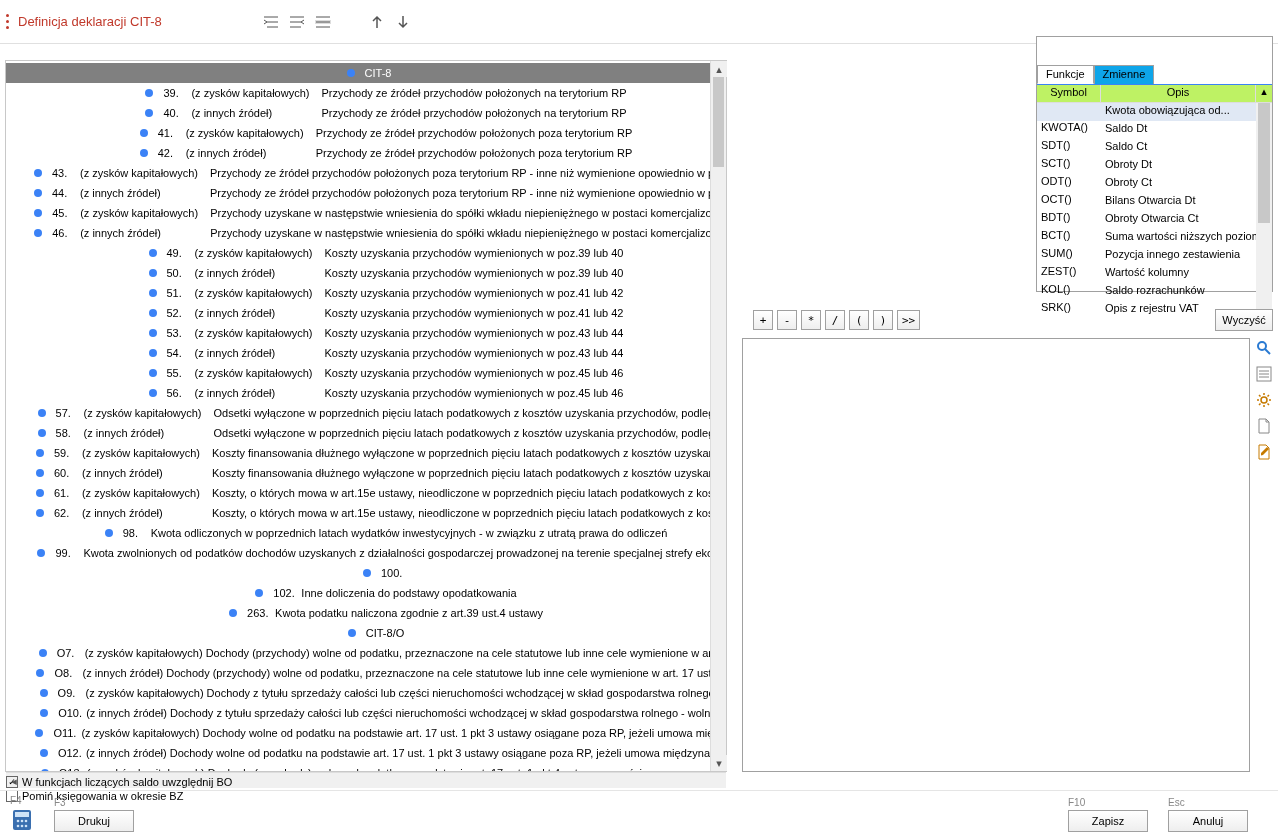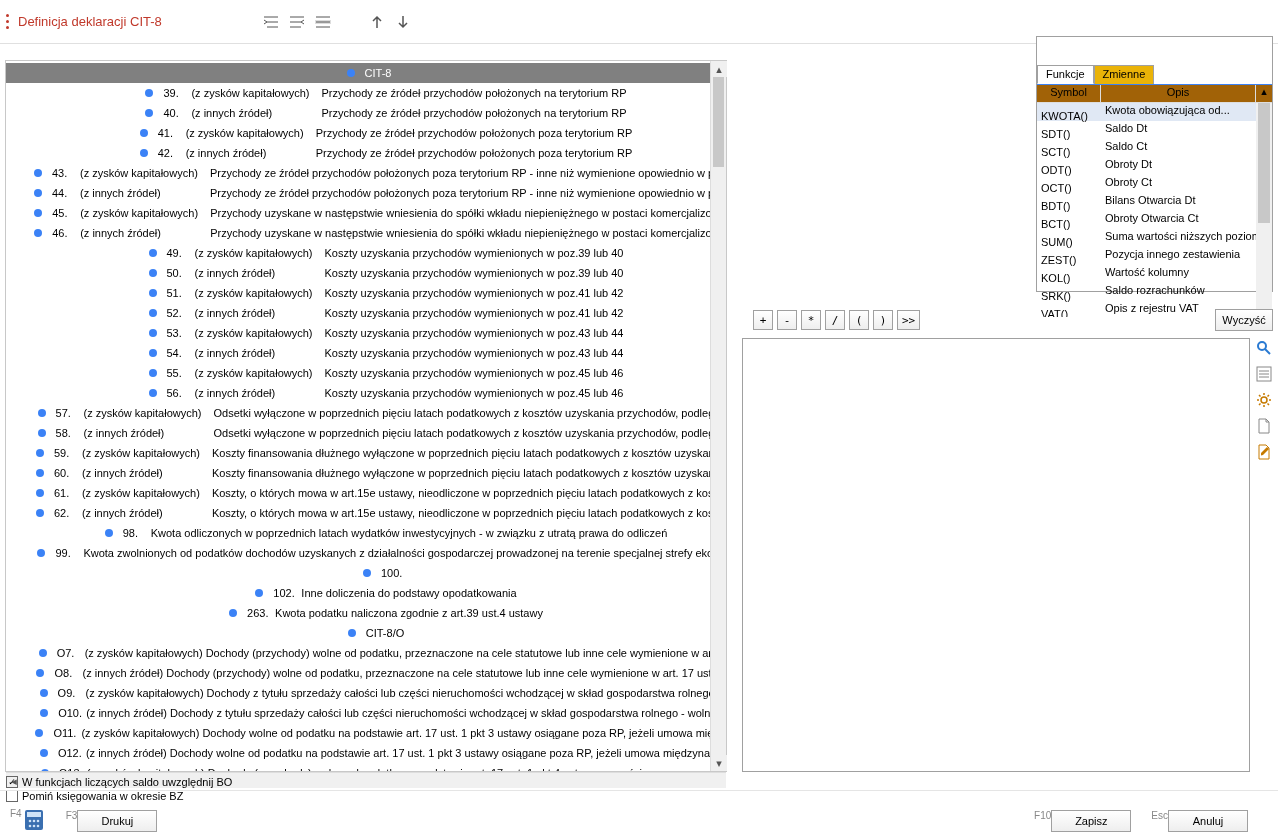--- a/index.html
+++ b/index.html
@@ -39,47 +39,47 @@
 .rowsrc { width:130px; flex-shrink:0; }
 
 
 .chk-area { position:absolute; left:6px; bottom:-12px; }
 .chk-line { display:flex; align-items:center; gap:4px; margin-top:2px; }
 .chk { width:12px; height:12px; border:1px solid #666; display:inline-flex; align-items:center; justify-content:center; font-size:9px; }
 
 
 .right-top { position:absolute; top:8px; right:5px; width:237px; height:256px; border:1px solid #a0a0a0; background:#fff; }
 .tabs { display:flex; border-bottom:1px solid #3b82f6; height:20px;margin-top:28px; }
-.tab { padding:2px 8px; border:1px solid #a0a0a0; border-bottom:none; background:#eab308; cursor:pointer; position:relative; top:0; }
+.tab { padding:2px 8px; border:1px solid #a0a0a0; border-bottom:none; background:#0ea5e9; cursor:pointer; position:relative; top:0; }
 .tab.active { background:#fff; border-bottom:1px solid #fff; z-index:2; }
-.rtable-head { display:flex; background:#a16207; border-bottom:1px solid #ddd; height:18px; }
+.rtable-head { display:flex; background:#bef264; border-bottom:1px solid #ddd; height:18px; }
 .rtable-head .col { border-right:1px solid #ddd; padding:1px 4px; text-align:center; }
 .col-sym { width:64px; }
 .col-opis { flex:1; text-align:center; }
 .rtable-scroll { overflow:hidden; height:214px; position:relative; }
 .rrow { display:flex; height:18px; }
 .rrow.sel { background:#e0e8f4; }
-.rrow .rsym { width:64px; padding:7px 4px; }
+.rrow .rsym { width:64px; padding:18px 4px; }
 .rrow .ropis { flex:1; padding:1px 4px; white-space:nowrap; overflow:hidden; }
 .rt-scroll { position:absolute; top:0; right:0; bottom:0; width:16px; background:#f0f0f0; }
 .rt-scroll .thumb { position:absolute; top:0; left:2px; right:2px; height:120px; background:#c8c8c8; }
 
 .calc-row { position:absolute; top:280px; right:5px; width:520px; height:24px; display:flex; gap:4px; align-items:center; }
 .calc-btn { width:20px; height:20px; border:1px solid #a0a0a0; background:linear-gradient(#fff,#eee); display:flex; align-items:center; justify-content:center; cursor:pointer; font-family:monospace; }
 .wyczysc { margin-left:auto; width:58px; height:22px; border:1px solid #a0a0a0; background:linear-gradient(#fff,#eee); display:flex; align-items:center; justify-content:center; cursor:pointer; }
 
 .editor { position:absolute; top:310px; left:742px; right:28px; bottom:18px; border:1px solid #a0a0a0; background:#fff; }
 
 .side-icons { position:absolute; top:310px; right:4px; width:20px; display:flex; flex-direction:column; gap:6px; }
 .side-icons .sico { width:20px; height:20px; display:flex; align-items:center; justify-content:center; cursor:pointer; }
 .side-icons svg { width:16px; height:16px; }
 
 
 .footer { position:absolute; bottom:0; left:0; right:0; height:48px; border-top:1px solid #e5e5e5; display:flex; align-items:flex-end; padding:0 10px 6px 10px; }
-.footer .grp { display:flex; flex-direction:row; margin-right:20px; }
+.footer .grp { display:flex; flex-direction:column; margin-right:20px; }
 .footer .hotkey { color:#888; font-size:10px; margin-bottom:2px; }
 .footer .btn { min-width:80px; height:22px; border:1px solid #a0a0a0; background:linear-gradient(#fff,#eee); display:flex; align-items:center; justify-content:center; cursor:pointer; padding:0 10px; }
 .footer .calc-ico { width:24px; height:24px; margin-bottom:0; }
 .spacer { flex:1; }
 </style>
 </head>
 <body>
 
 <div class="titlebar">
   <div class="title-dots">

